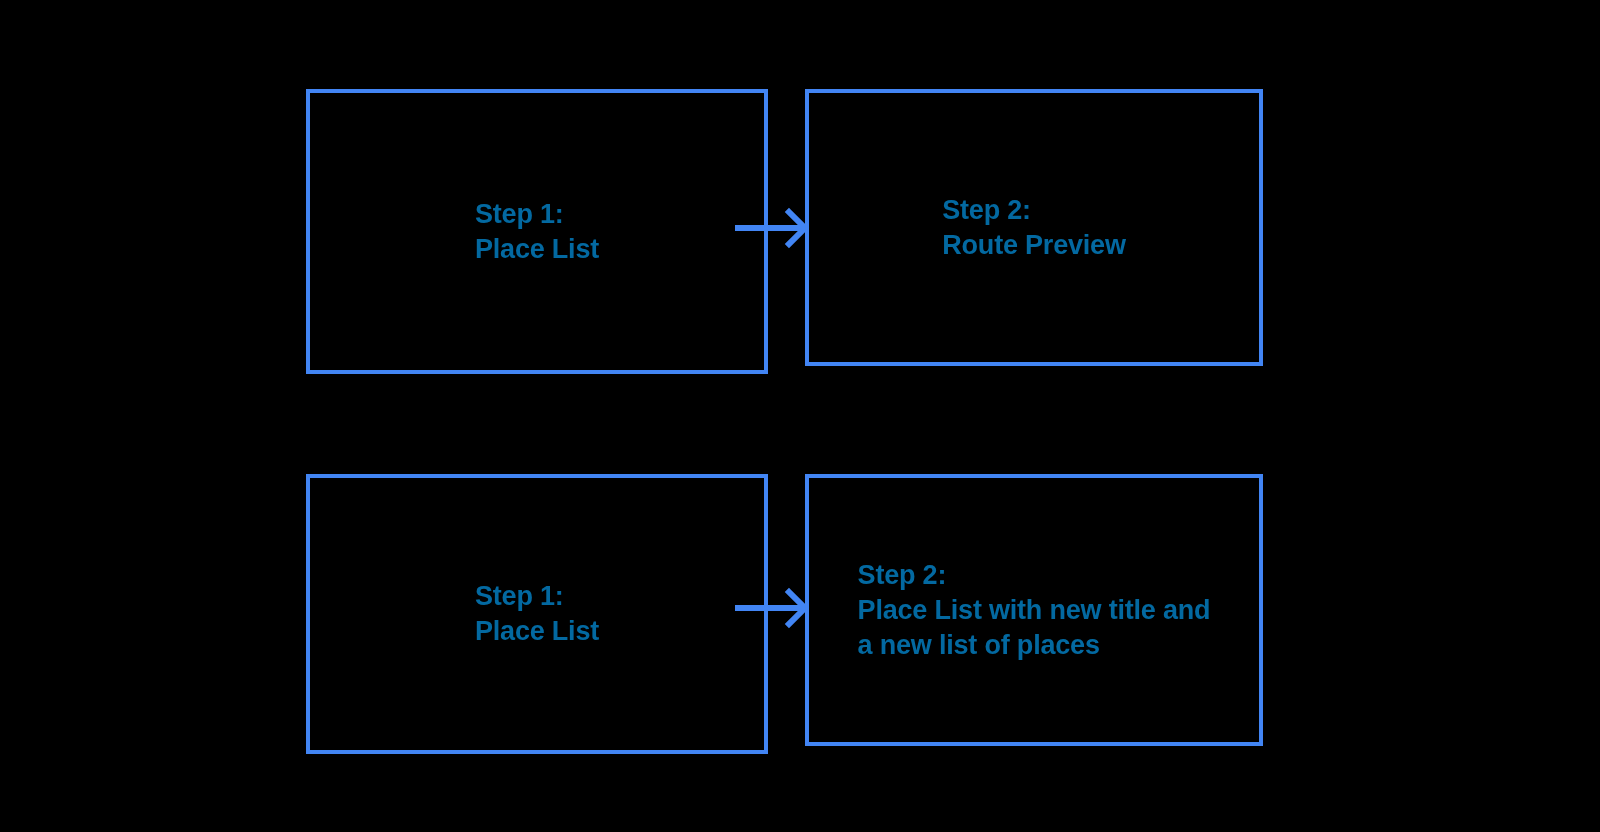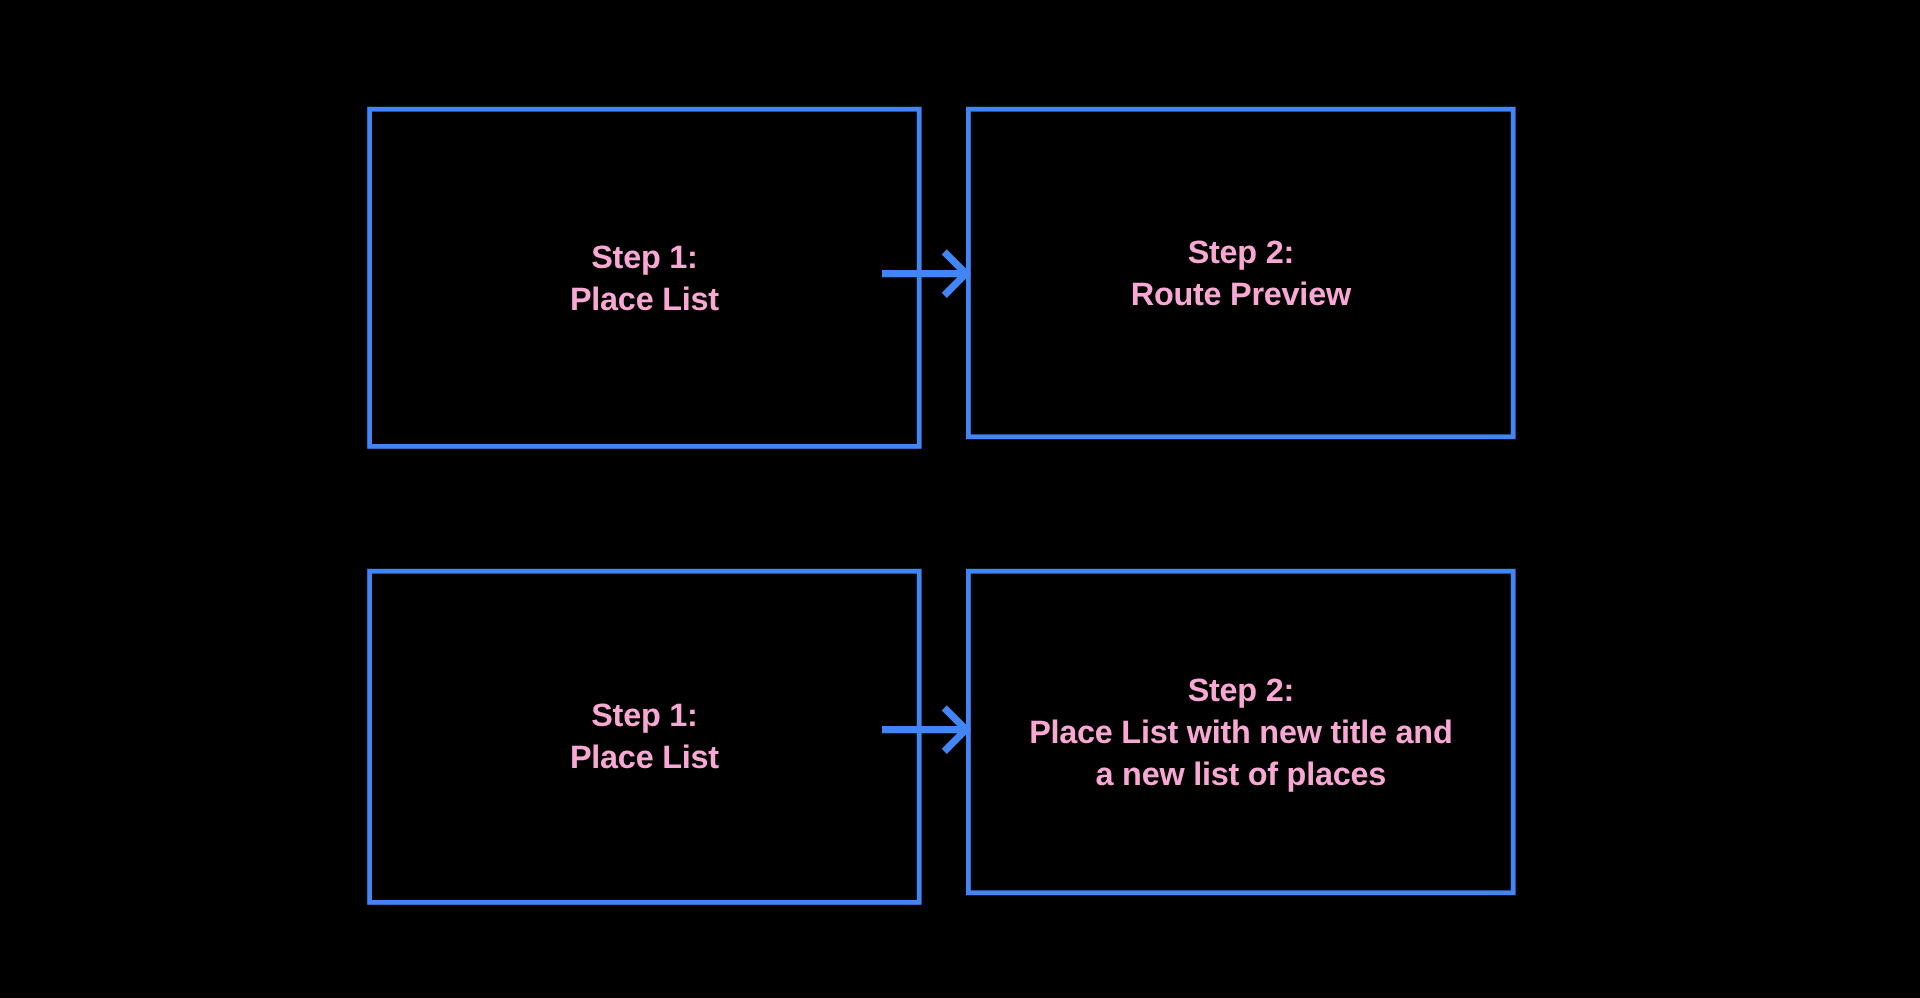--- a/index.html
+++ b/index.html
@@ -22,26 +22,26 @@
   .flow-box {
     position: absolute;
     box-sizing: border-box;
     border: 4px solid #4285f4;
     background: transparent;
     display: flex;
     align-items: center;
     justify-content: center;
   }
   .box-label {
-    color: #f9a8d4;
+    color: #0369a1;
     font-family: "Liberation Sans", sans-serif;
     font-weight: bold;
     font-size: 27px;
     line-height: 35px;
-    text-align: center;
+    text-align: left;
     white-space: pre-line;
     letter-spacing: -0.2px;
   }
   .arrow {
     position: absolute;
     height: 40px;
     pointer-events: none;
   }
   .arrow svg {
     display: block;

